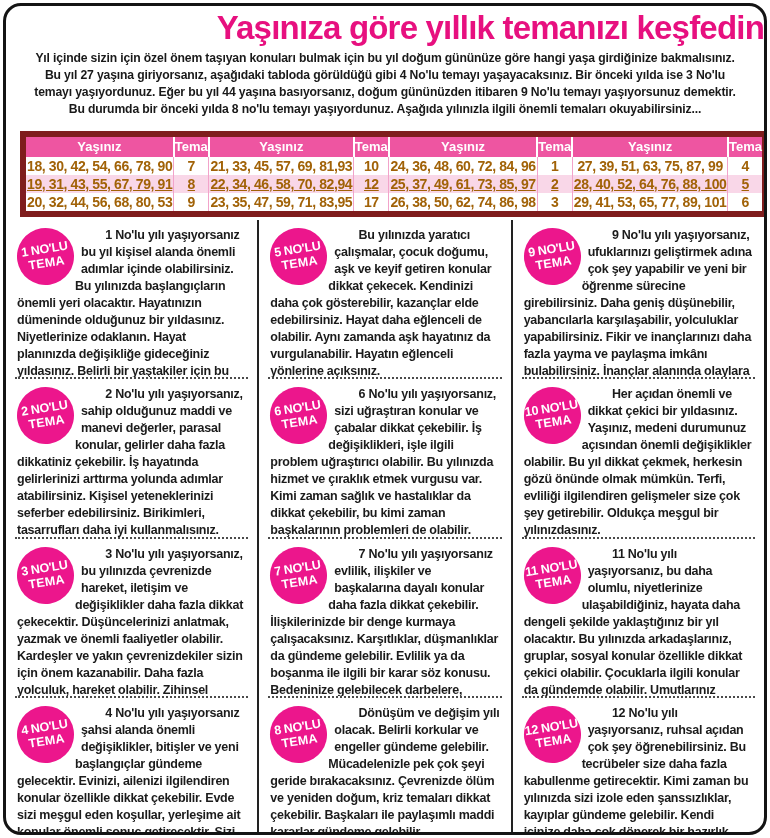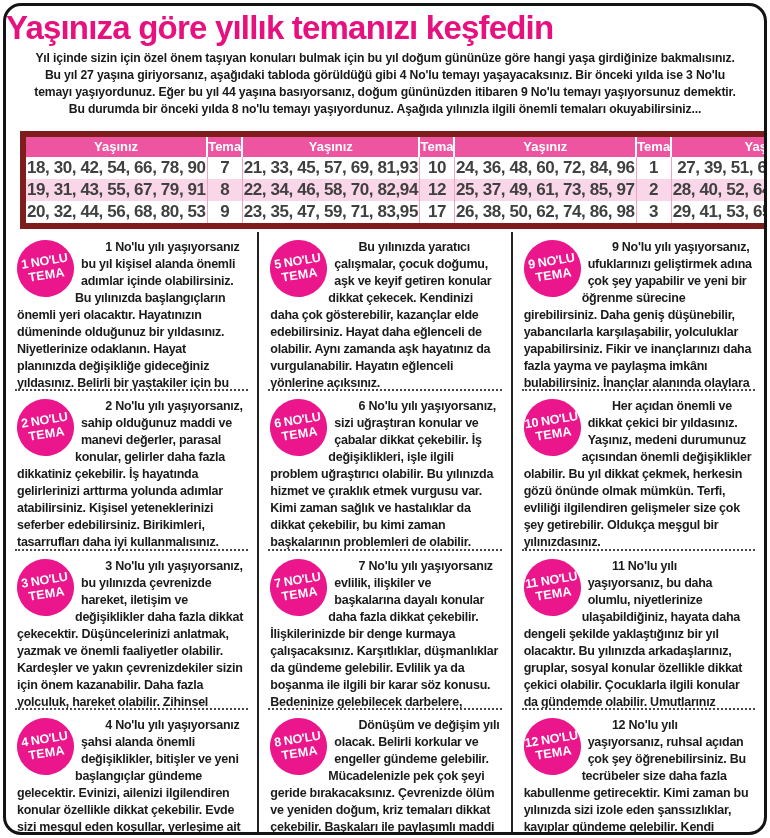--- a/index.html
+++ b/index.html
@@ -7,46 +7,46 @@
     width:770px;height:838px;background:#fff;position:relative;
     font-family:"Liberation Sans", sans-serif;
     -webkit-font-smoothing:antialiased;
   }
   .page{
     position:absolute;left:3px;top:3px;right:3px;bottom:3px;
     border:3px solid #141414;border-radius:18px;background:#fff;overflow:hidden;
   }
   
   .title{
-    text-align:left;color:#e7107f;font-weight:bold;
+    text-align:right;color:#e7107f;font-weight:bold;
     font-size:33px;letter-spacing:-0.8px;margin-top:5px;line-height:1.05;
   }
   .intro{
     width:714px;margin:4px auto 13px;text-align:center;
     font-size:12.2px;font-weight:bold;line-height:1.4;color:#191919;letter-spacing:-0.15px;
   }
   
   table.ages{
     border-collapse:collapse;margin-left:14px;width:748px;
     border:6px solid #7f1d1d;
   }
   table.ages th{
     background:#ee55a1;color:#fff;font-size:13px;font-weight:bold;
     padding:2px 0 3px;border-left:2px solid #fff;
   }
   table.ages th:first-child{border-left:none;}
   table.ages td{
-    font-size:17px;font-weight:bold;color:#404040;text-align:center;
+    font-size:14px;font-weight:bold;color:#a16207;text-align:center;
     padding:1px 1px;border-left:1.5px solid #f2a3ca;letter-spacing:-0.4px;
     white-space:nowrap;
   }
   table.ages td:first-child{border-left:none;}
   table.ages col.age{width:151px;}
   table.ages col.tema{width:36px;}
-  tr.stripe td{background:#f9d7e8;}
+  tr.stripe td{background:#f9d7e8;text-decoration:underline;}
   
   .cards{
     display:flex;align-items:stretch;margin-top:3px;height:636px;
   }
   .col{flex:1;display:flex;flex-direction:column;padding:0 9px;min-width:0;}
   .col + .col{border-left:2px solid #222;}
   .card{flex:1;padding:7px 2px 2px;position:relative;overflow:hidden;}
   .card:not(:last-child){border-bottom:2px dotted #4a4a4a;}
   .badge{
     float:left;width:57px;height:57px;border-radius:50%;

